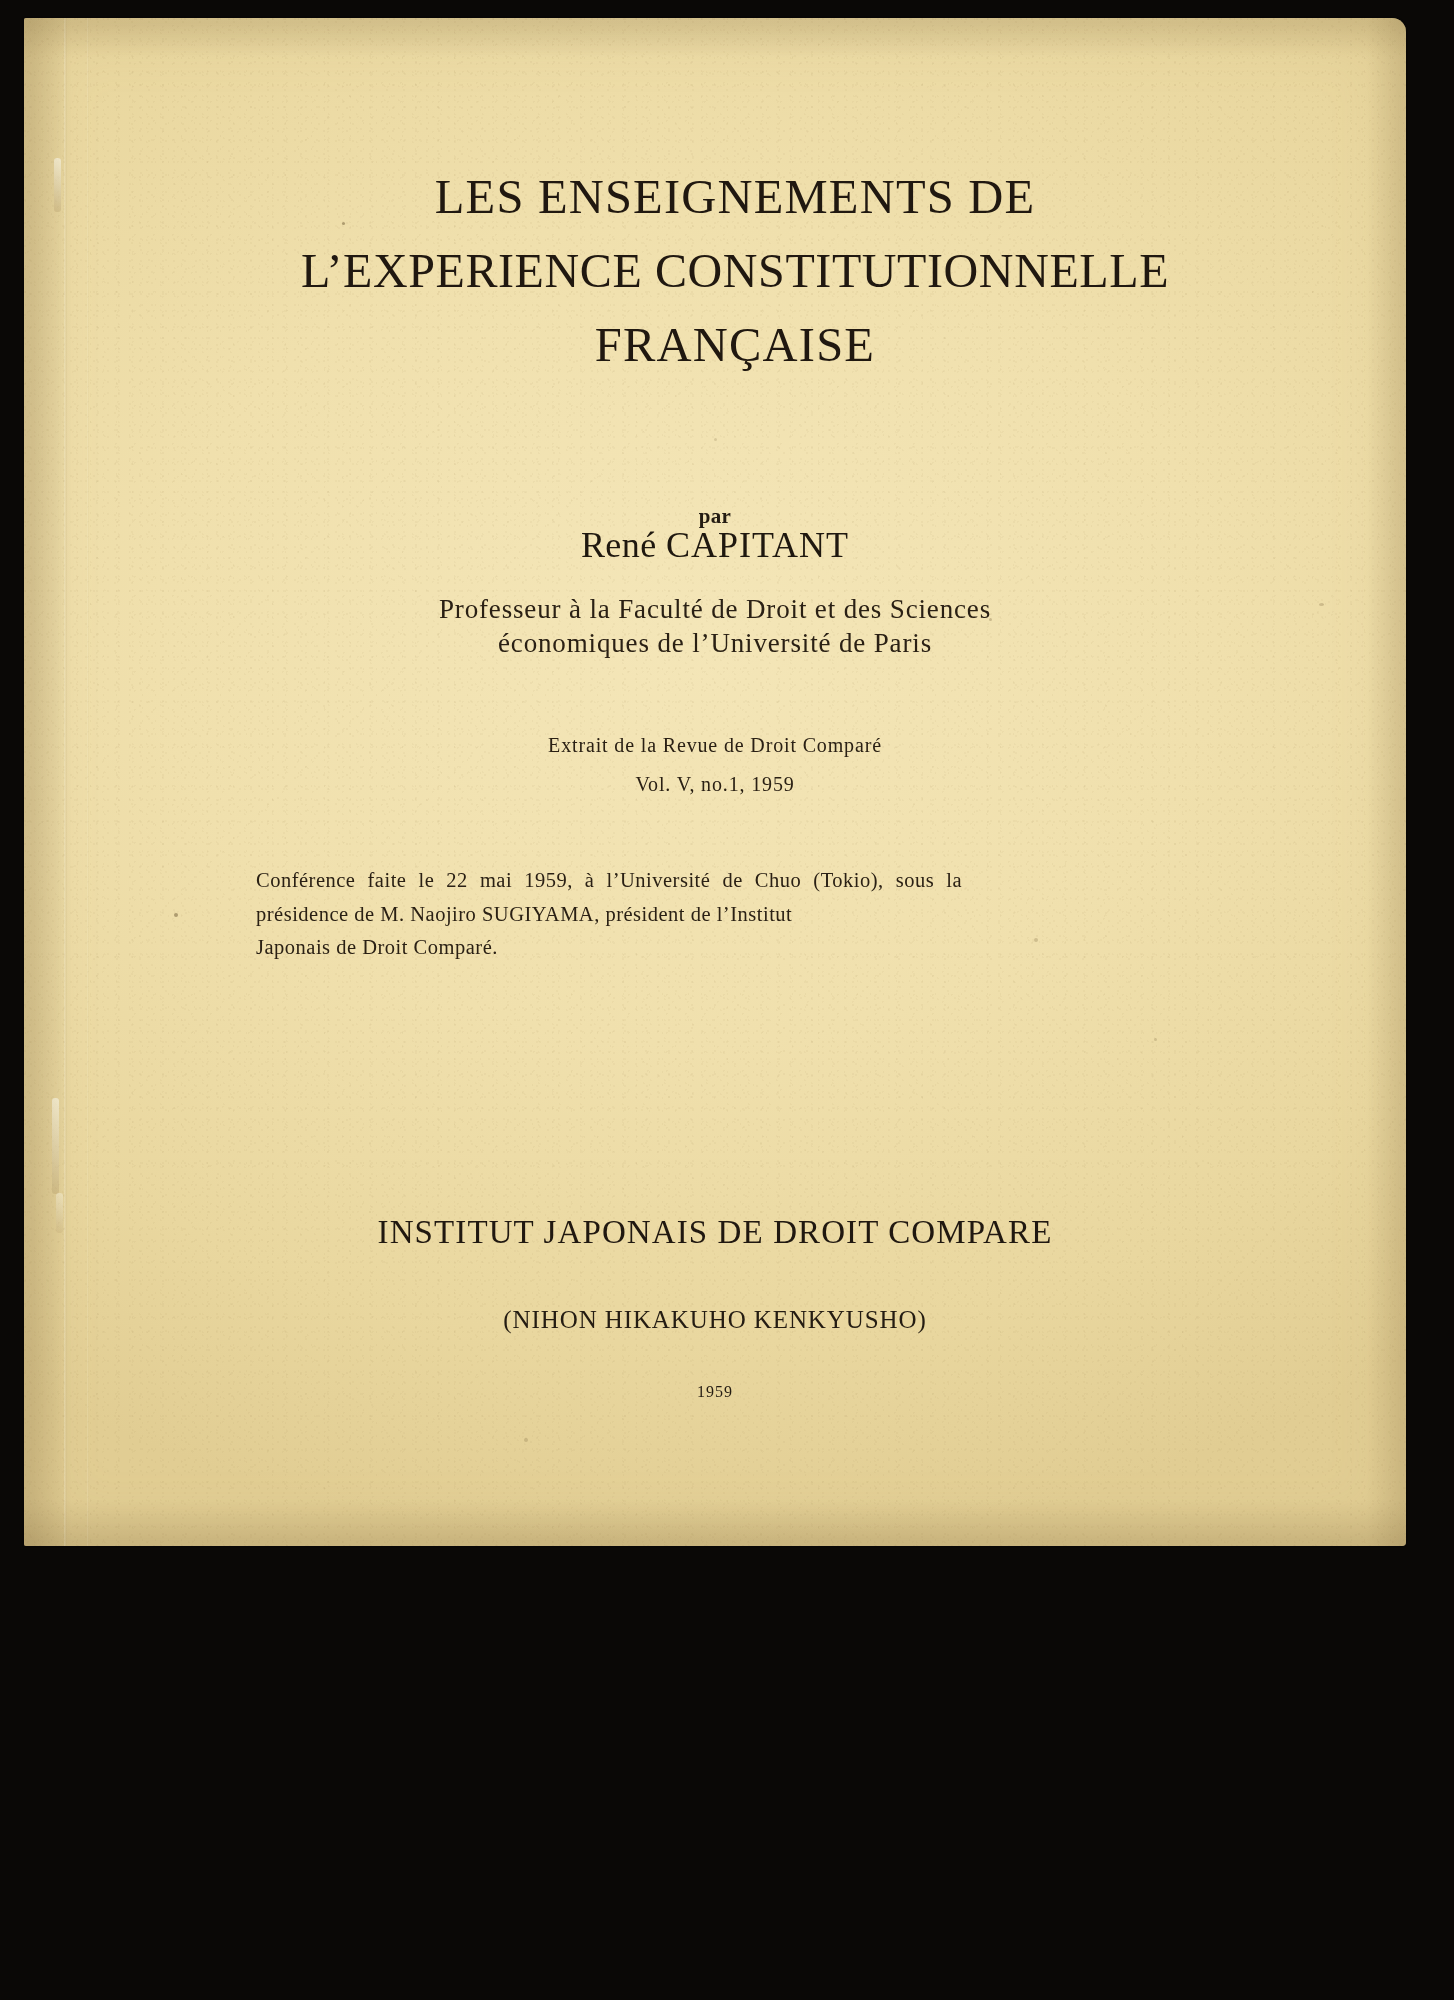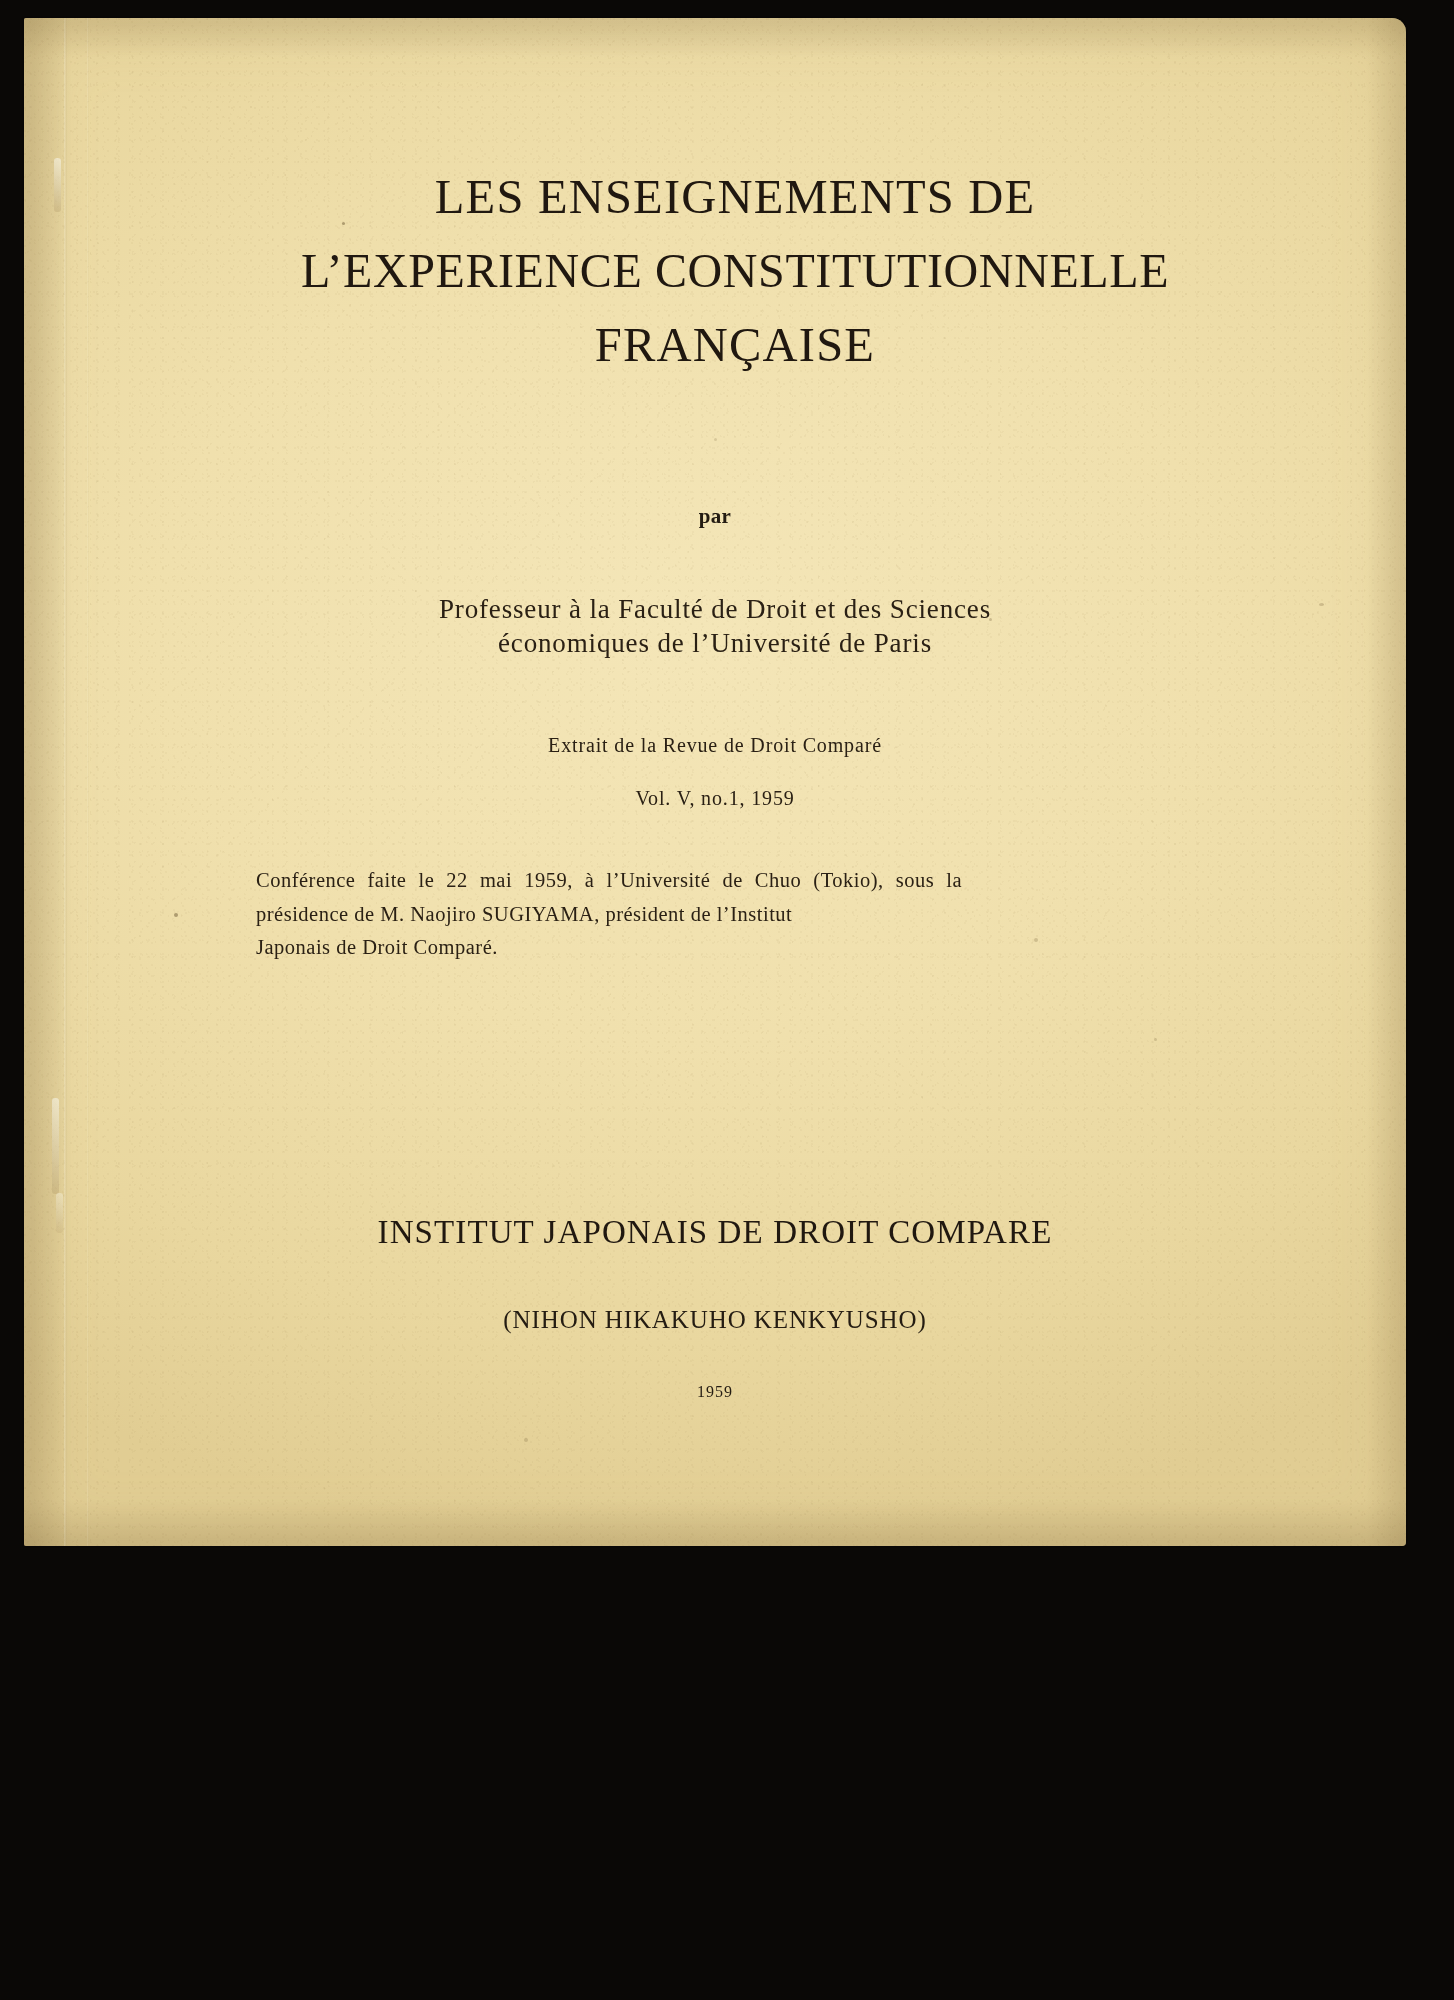--- a/index.html
+++ b/index.html
@@ -171,21 +171,21 @@
   .source {
     position: absolute;
     left: 0; right: 0;
     top: 716px;
   }
   .source div {
     font-size: 20px;
     letter-spacing: .85px;
     color: #2a2014;
   }
-  .source .vol { margin-top: 30px; }
+  .source .vol { margin-top: 16px; }
 
   
   .note {
     position: absolute;
     left: 232px;
     width: 706px;
     top: 846px;
     text-align: justify;
     text-justify: inter-word;
     font-size: 20.5px;
@@ -285,20 +285,21 @@
     <div id="content">
 
       <div class="title-block">
         <div class="title-line ink l1">LES ENSEIGNEMENTS DE</div>
         <div class="title-line ink l2">L’EXPERIENCE CONSTITUTIONNELLE</div>
         <div class="title-line ink l3">FRANÇAISE</div>
       </div>
 
       <div class="par-word ink">par</div>
 
+      <div class="author ink"><span class="given">René </span><span class="family">CAPITANT</span></div>
 
       <div class="affil ink">
         <div>Professeur à la Faculté de Droit et des Sciences</div>
         <div>économiques de l’Université de Paris</div>
       </div>
 
       <div class="source ink">
         <div>Extrait de la Revue de Droit Comparé</div>
         <div class="vol">Vol. V, no.1, 1959</div>
       </div>

